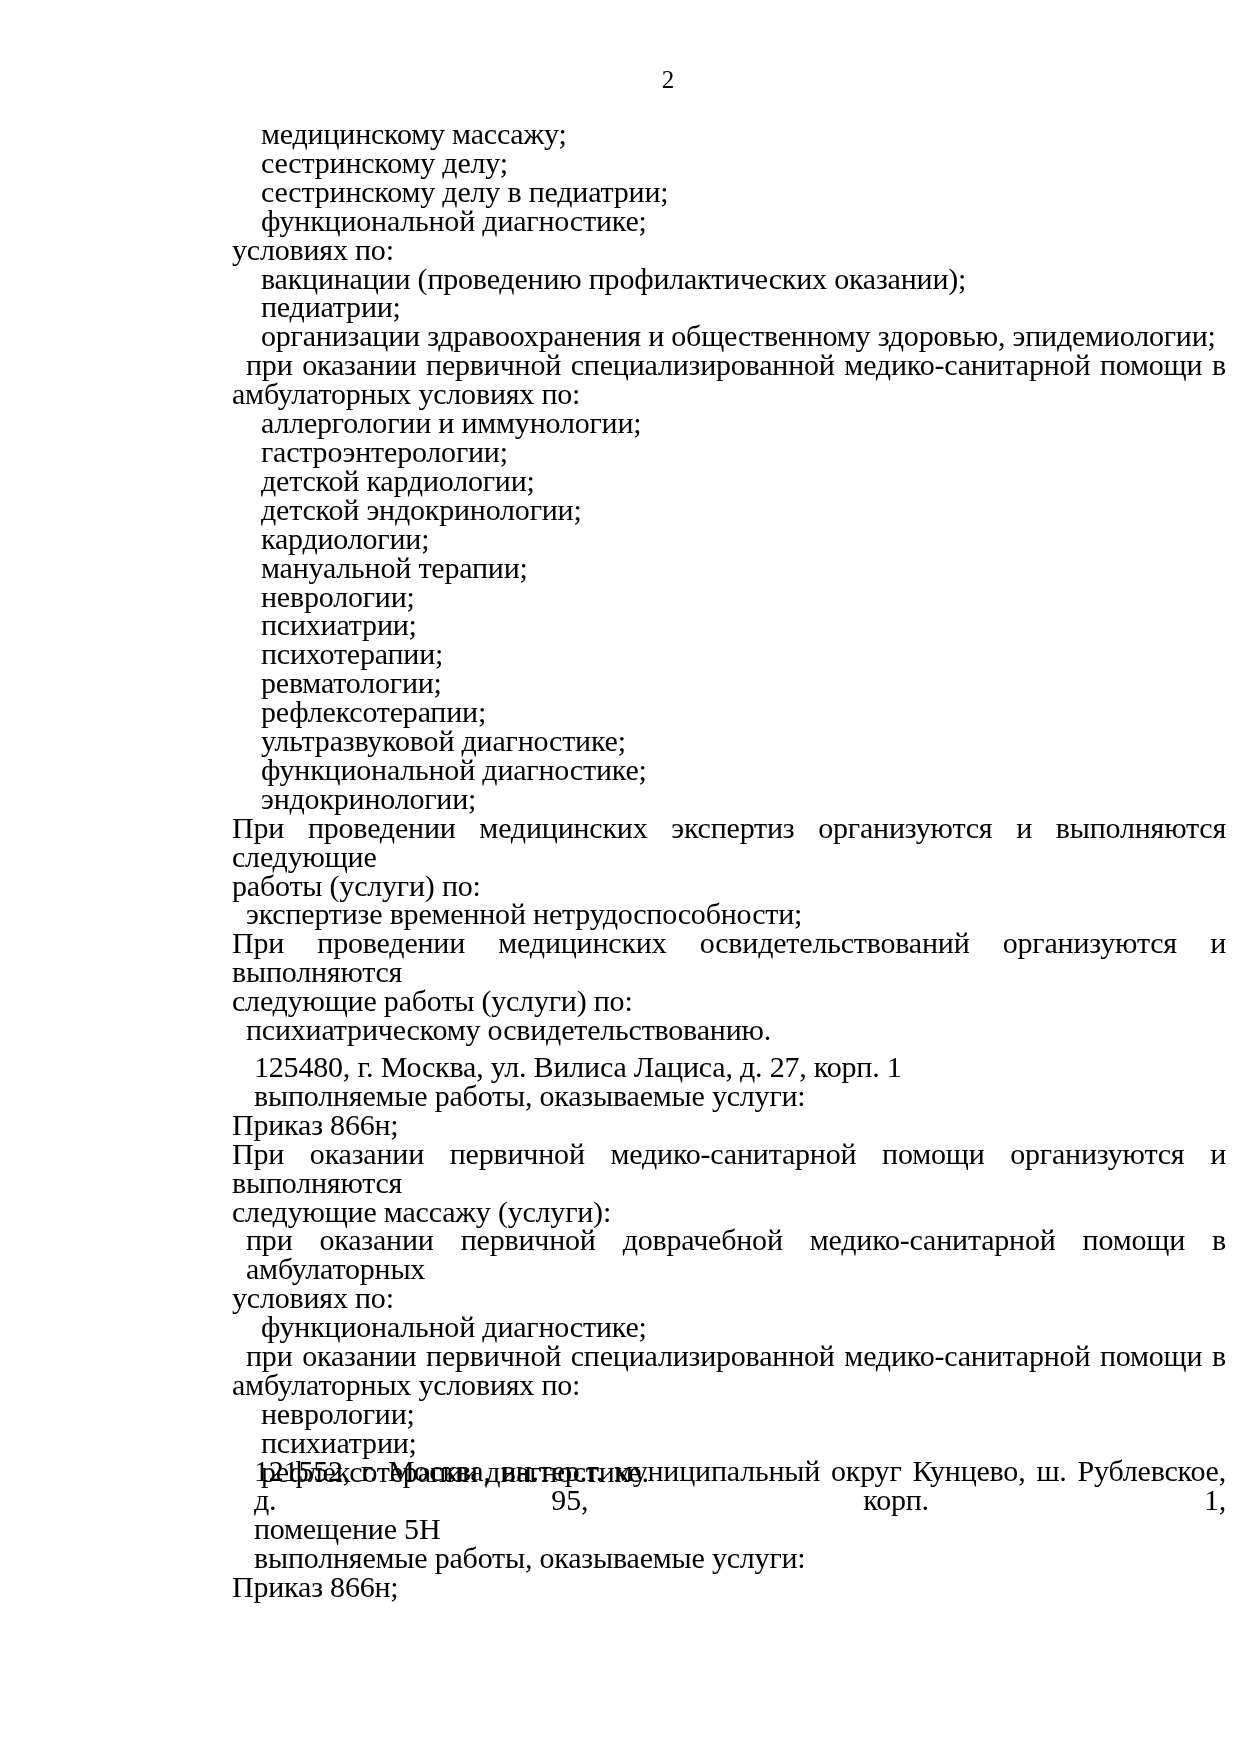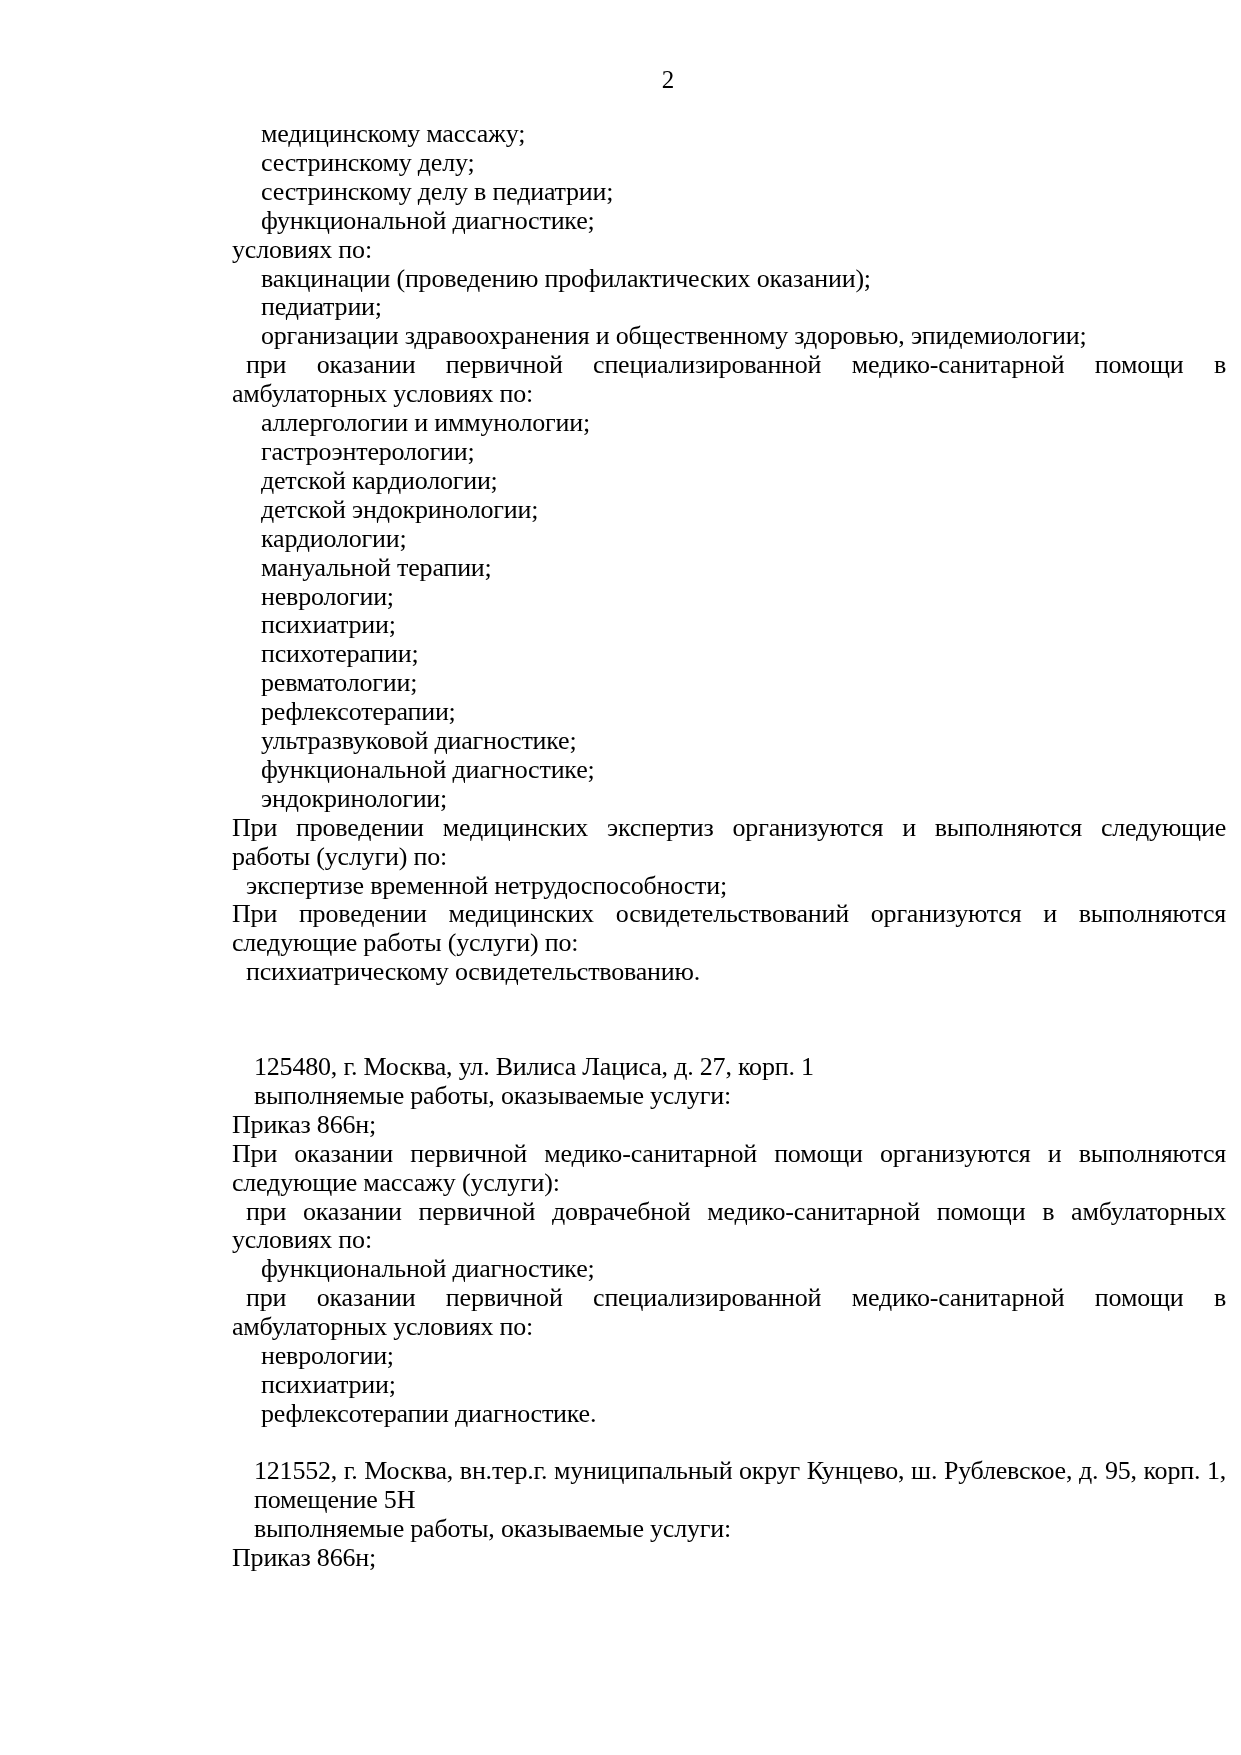--- a/index.html
+++ b/index.html
@@ -21,21 +21,21 @@
     left: 640px;
     width: 56px;
     text-align: center;
     font-size: 25px;
     line-height: 28px;
   }
   .doc-block {
     position: absolute;
     left: 213px;
     width: 1013px;
-    font-size: 26px;
+    font-size: 30px;
     line-height: 28.9px;
     letter-spacing: -0.2px;
   }
   .block-0 { top: 120px; }
   .block-1 { top: 1053px; }
   .block-2 { top: 1457px; }
   .line { white-space: normal; }
   .indent-addr { padding-left: 0; margin-left: 41px; }
   .indent-body { padding-left: 19px; }
   .indent-para { padding-left: 33px; }

